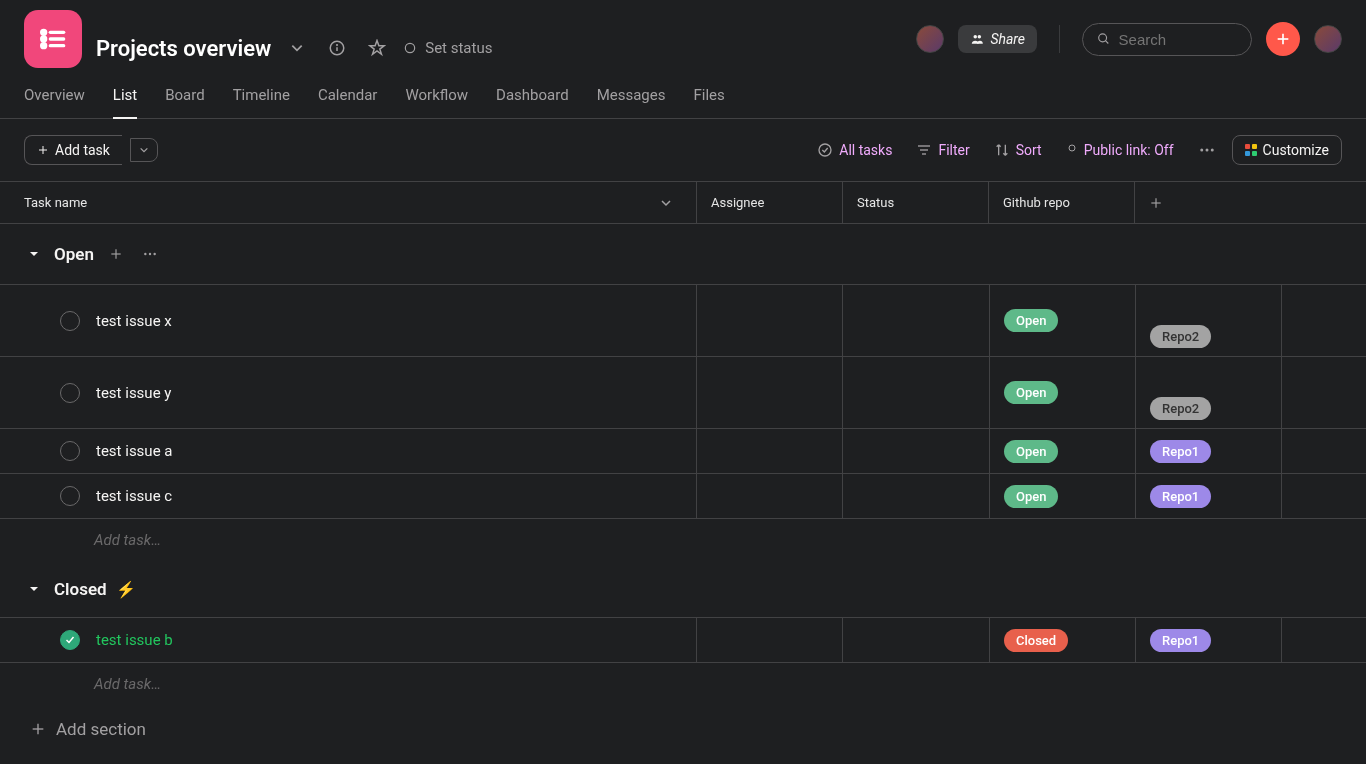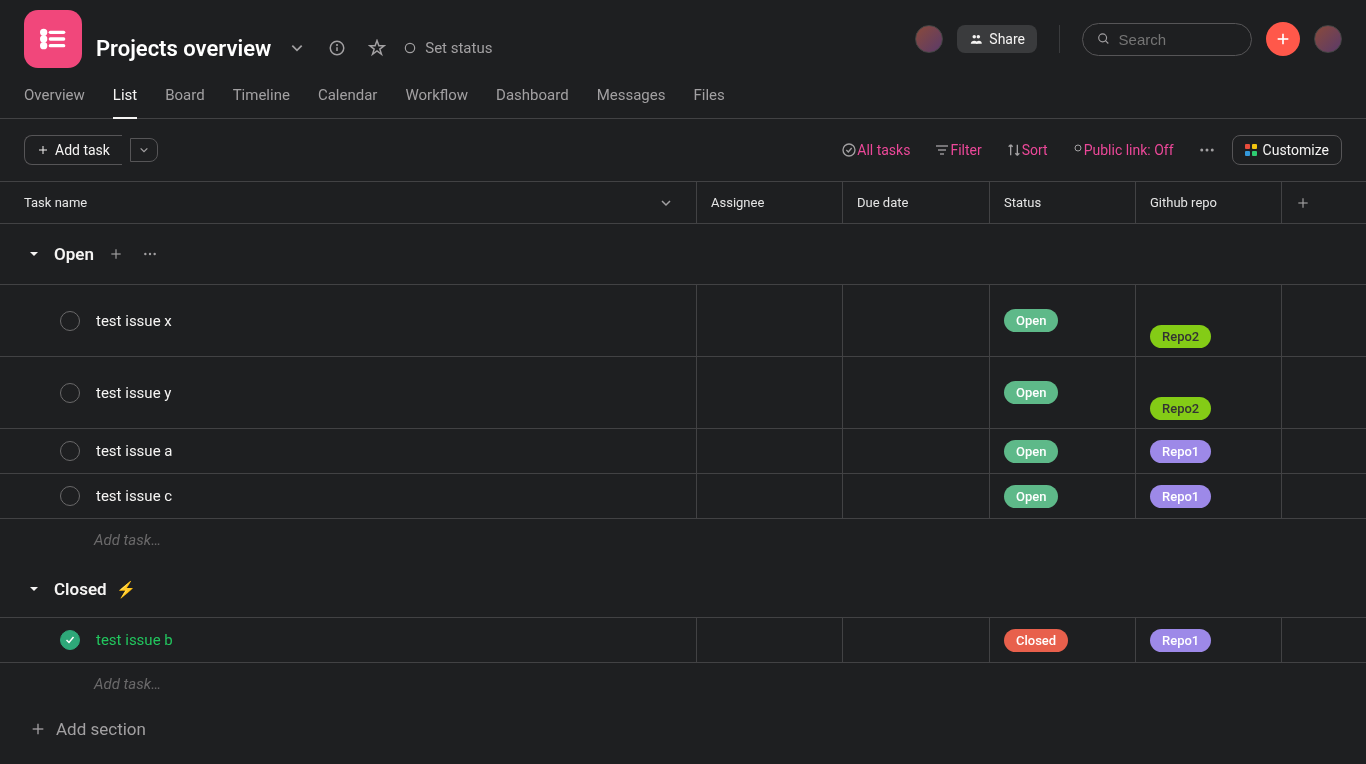--- a/index.html
+++ b/index.html
@@ -44,20 +44,21 @@
 .avatar {
   width: 28px; height: 28px; border-radius: 50%;
   background: linear-gradient(135deg, #8a4a3a, #5a3a6a);
   border: 1px solid #444;
 }
 .share-btn {
   display: flex; align-items: center; gap: 6px;
   background: #3a3b3d; border-radius: 8px;
   padding: 6px 12px; color: #f5f4f3; cursor: pointer;
   font-size: 14px;
+  font-style: italic;
 }
 .divider-v {
   width: 1px; height: 28px; background: #3a3b3d; margin: 0 8px;
 }
 .search-box {
   display: flex; align-items: center; gap: 8px;
   border: 1px solid #565557; border-radius: 20px;
   padding: 7px 14px; width: 170px; color: #a2a0a2;
 }
 .search-box input {
@@ -91,22 +92,22 @@
   border: 1px solid #565557; border-radius: 8px 0 0 8px;
   padding: 6px 12px; color: #f5f4f3; cursor: pointer;
   font-size: 14px; border-right: none;
 }
 .add-task-dropdown {
   border: 1px solid #565557; border-radius: 0 8px 8px 0;
   padding: 6px 8px; cursor: pointer; color: #a2a0a2;
   display: flex; align-items: center;
 }
 .toolbar-item {
-  display: flex; 
-  color: #ec4899; cursor: pointer; padding: 6px 8px;
+  display: flex; gap: 6px;
+  color: #f0abfc; cursor: pointer; padding: 6px 8px;
   font-size: 14px; border-radius: 6px;
 }
 .customize-btn {
   display: flex; align-items: center; gap: 6px;
   border: 1px solid #565557; border-radius: 8px;
   padding: 6px 12px; color: #f5f4f3; cursor: pointer;
   font-size: 14px;
 }
 .customize-icon {
   display: grid; grid-template-columns: 5px 5px; grid-template-rows: 5px 5px;
@@ -159,21 +160,21 @@
   background:#2ea879; border-color:#2ea879;
 }
 .task-name { color:#f5f4f3; font-size:15px; }
 .task-name.done { color:#22c55e; }
 .pill {
   padding: 4px 12px; border-radius: 12px; font-size: 13px;
   color:#1e1f21; font-weight:500;
 }
 .pill.open { background:#5eb989; color:#fff; }
 .pill.closed { background:#e8604c; color:#fff; }
-.pill.repo2 { background:#84cc16; color:#333;margin-top:32px;}
+.pill.repo2 { background:#a3a3a3; color:#333;margin-top:32px;}
 .pill.repo1 { background:#9d89e8; color:#fff;}
 .add-task-row {
   padding: 12px 24px 12px 94px; color:#6a696a; font-size:15px;
   cursor:pointer;
   font-style:italic;
 }
 .add-section {
   display:flex; align-items:center; gap:10px;
   padding: 14px 30px; color:#a2a0a2; font-size:17px; cursor:pointer;
 }
@@ -320,21 +321,20 @@
 </div>
 
 <div class="table-header">
   <div class="col-task">
     <span>Task name</span>
     <svg width="12" height="12" viewBox="0 0 12 12">
         <path d="M2 4l4 4 4-4" stroke="#a2a0a2" stroke-width="1.5" fill="none"></path>
       </svg>
   </div>
   <div class="col-assignee"><span>Assignee</span></div>
-  <div class="col-due"><span>Due date</span></div>
   <div class="col-status"><span>Status</span></div>
   <div class="col-repo"><span>Github repo</span></div>
   <div class="col-add">
     <svg width="14" height="14" viewBox="0 0 24 24" stroke="#a2a0a2" stroke-width="2">
         <line x1="12" y1="4" x2="12" y2="20"></line>
         <line x1="4" y1="12" x2="20" y2="12"></line>
       </svg>
   </div>
 </div>
 

